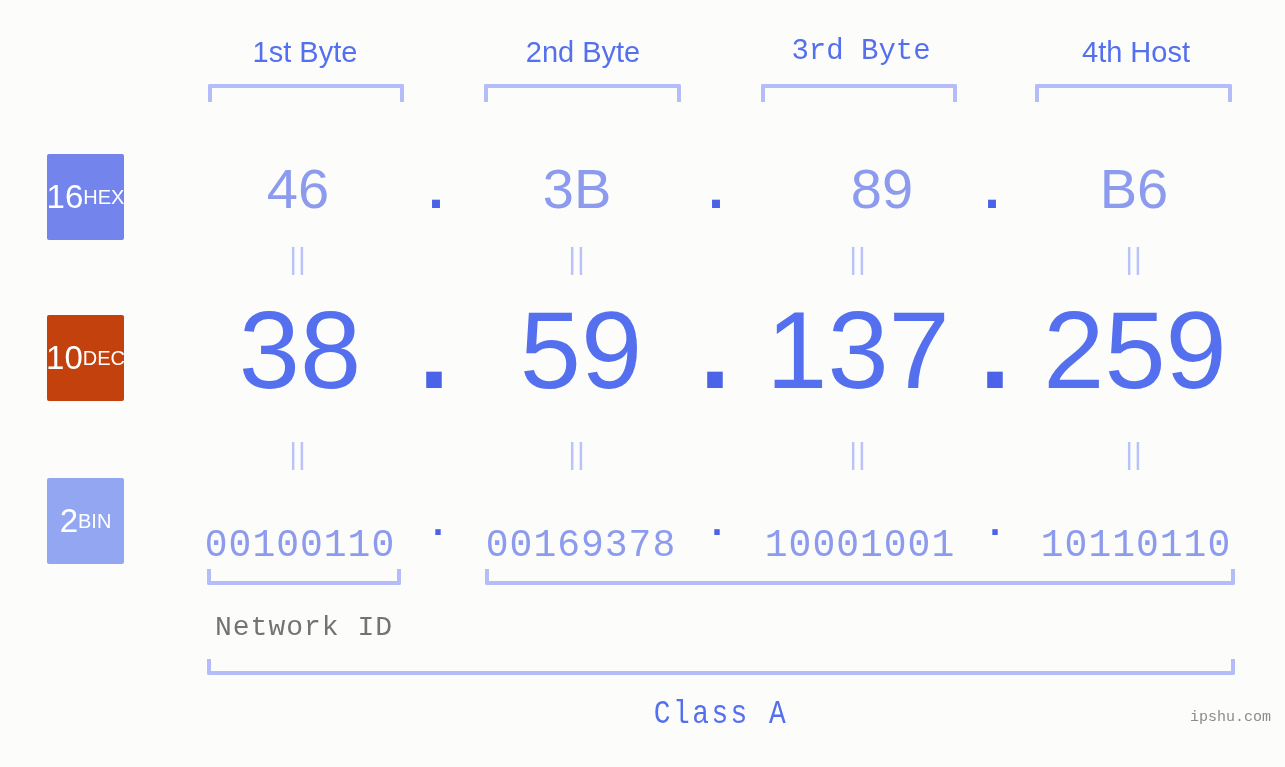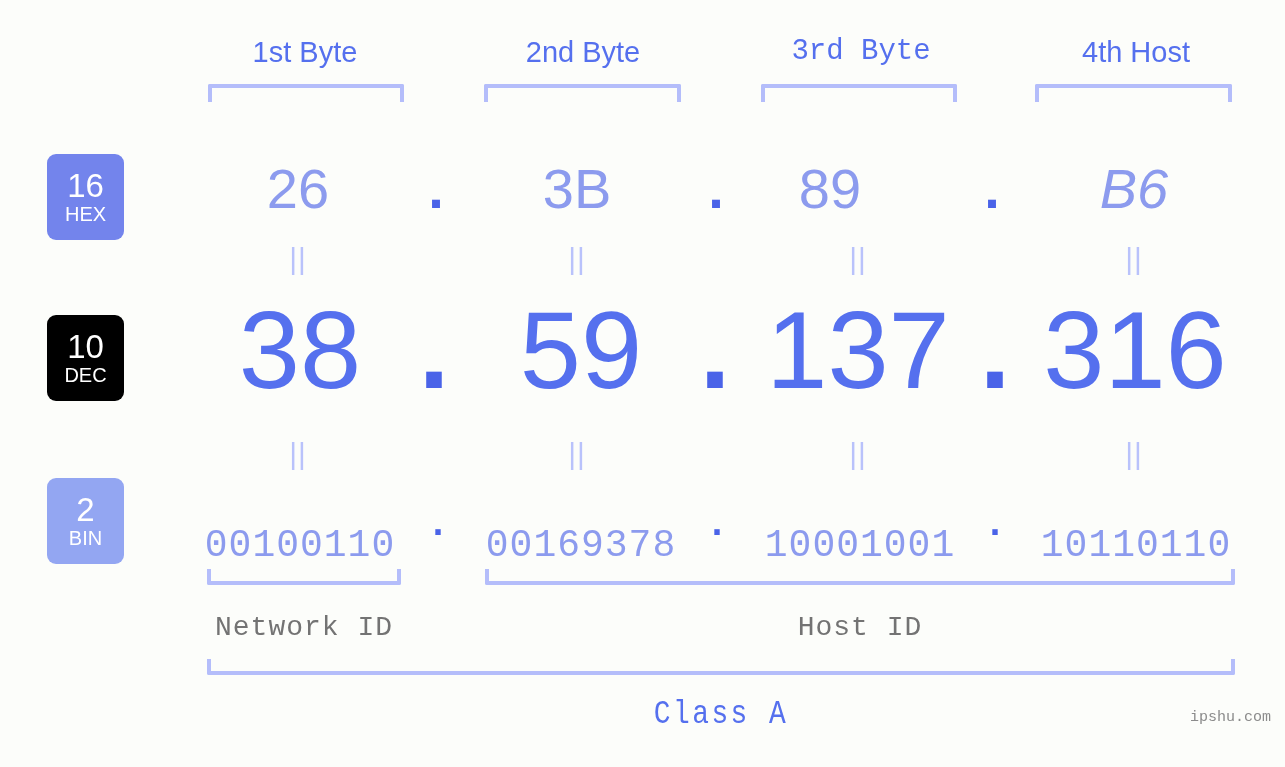--- a/index.html
+++ b/index.html
@@ -54,42 +54,42 @@
     border-right: 4px solid #b4bdfa;
     box-sizing: border-box;
     border-radius: 0 0 2px 2px;
   }
 
   
   .badge {
     position: absolute;
     left: 47px;
     width: 77px;
-    border-radius: 9px;
+    border-radius: 2px;
     color: #ffffff;
     text-align: center;
     box-sizing: border-box;
     display: flex;
-    flex-direction: column;
+    flex-direction: row;
     align-items: center;
     justify-content: center;
     font-family: "Liberation Sans", sans-serif;
   }
   .badge .num {
     font-size: 33px;
     line-height: 34px;
     font-weight: 400;
   }
   .badge .nm {
     font-size: 20px;
     line-height: 22px;
     font-weight: 400;
   }
   #badge-hex { top: 154px; height: 86px; background: #7384ec; }
-  #badge-dec { top: 315px; height: 86px; background: #000000; }
+  #badge-dec { top: 315px; height: 86px; background: #c2410c; }
   #badge-bin { top: 478px; height: 86px; background: #93a6f2; }
 
   
   .hex-cell {
     position: absolute;
     top: 152px;
     height: 74px;
     line-height: 74px;
     text-align: center;
     font-size: 56px;
@@ -230,58 +230,57 @@
   </div>
   <div class="badge" id="badge-dec">
     <span class="num">10</span>
     <span class="nm">DEC</span>
   </div>
   <div class="badge" id="badge-bin">
     <span class="num">2</span>
     <span class="nm">BIN</span>
   </div>
 
-  <div class="hex-cell" style="left:200px; width:196px;">26</div>
+  <div class="hex-cell" style="left:200px; width:196px;">46</div>
   <div class="hex-dot" style="left:396px; width:80px;">.</div>
   <div class="hex-cell" style="left:479px; width:196px;">3B</div>
   <div class="hex-dot" style="left:676px; width:80px;">.</div>
-  <div class="hex-cell" style="left:732px; width:196px;text-align:center;">89</div>
+  <div class="hex-cell" style="left:784px; width:196px;text-align:center;">89</div>
   <div class="hex-dot" style="left:952px; width:80px;">.</div>
-  <div class="hex-cell" style="left:1036px; width:196px;font-style:italic;">B6</div>
+  <div class="hex-cell" style="left:1036px; width:196px;">B6</div>
 
   <div class="eqmark eq-row1" style="left:200px; width:196px;">||</div>
   <div class="eqmark eq-row1" style="left:479px; width:196px;">||</div>
   <div class="eqmark eq-row1" style="left:760px; width:196px;">||</div>
   <div class="eqmark eq-row1" style="left:1036px; width:196px;">||</div>
 
   <div class="dec-cell" style="left:202px; width:196px;">38</div>
   <div class="dec-dot" style="left:394px; width:80px;">.</div>
   <div class="dec-cell" style="left:483px; width:196px;">59</div>
   <div class="dec-dot" style="left:675px; width:80px;">.</div>
   <div class="dec-cell" style="left:743px; width:230px;">137</div>
   <div class="dec-dot" style="left:955px; width:80px;">.</div>
-  <div class="dec-cell" style="left:1020px; width:230px;">316</div>
+  <div class="dec-cell" style="left:1020px; width:230px;">259</div>
 
   <div class="eqmark eq-row2" style="left:200px; width:196px;">||</div>
   <div class="eqmark eq-row2" style="left:479px; width:196px;">||</div>
   <div class="eqmark eq-row2" style="left:760px; width:196px;">||</div>
   <div class="eqmark eq-row2" style="left:1036px; width:196px;">||</div>
 
   <div class="bin-cell" style="left:202px; width:196px;">00100110</div>
   <div class="bin-dot" style="left:398px; width:80px;">.</div>
   <div class="bin-cell" style="left:483px; width:196px;">00169378</div>
   <div class="bin-dot" style="left:677px; width:80px;">.</div>
   <div class="bin-cell" style="left:762px; width:196px;">10001001</div>
   <div class="bin-dot" style="left:955px; width:80px;">.</div>
   <div class="bin-cell" style="left:1038px; width:196px;">10110110</div>
 
   <div class="bracket-bottom" style="left:207px; top:569px; width:194px;"></div>
   <div class="bracket-bottom" style="left:485px; top:569px; width:750px;"></div>
 
   <div class="region-label" style="left:207px; top:608px; width:194px;">Network ID</div>
-  <div class="region-label" style="left:485px; top:608px; width:750px;">Host ID</div>
 
   <div class="bracket-bottom" style="left:207px; top:659px; width:1028px;"></div>
   <div class="class-label" style="left:207px; width:1028px;">Class A</div>
 
   <div class="watermark">ipshu.com</div>
 
 </div>
 
 </body></html>

